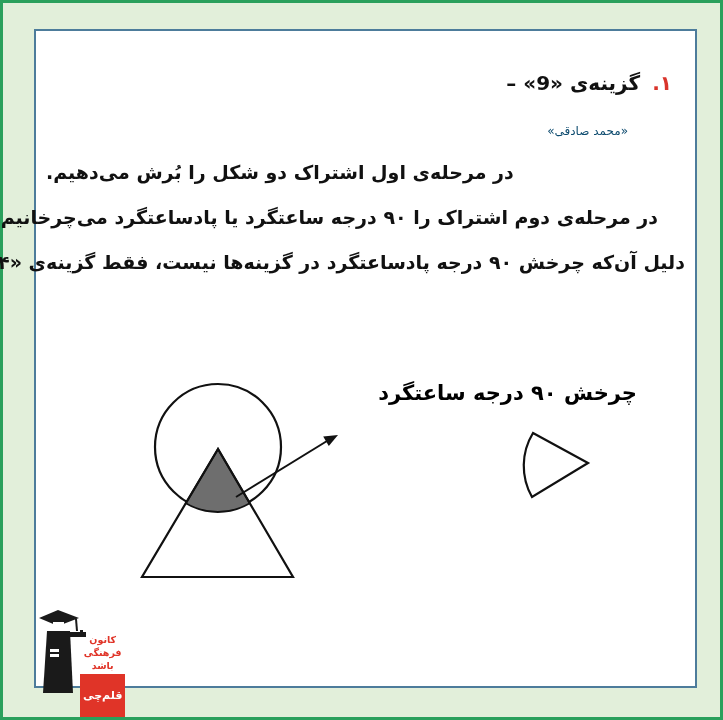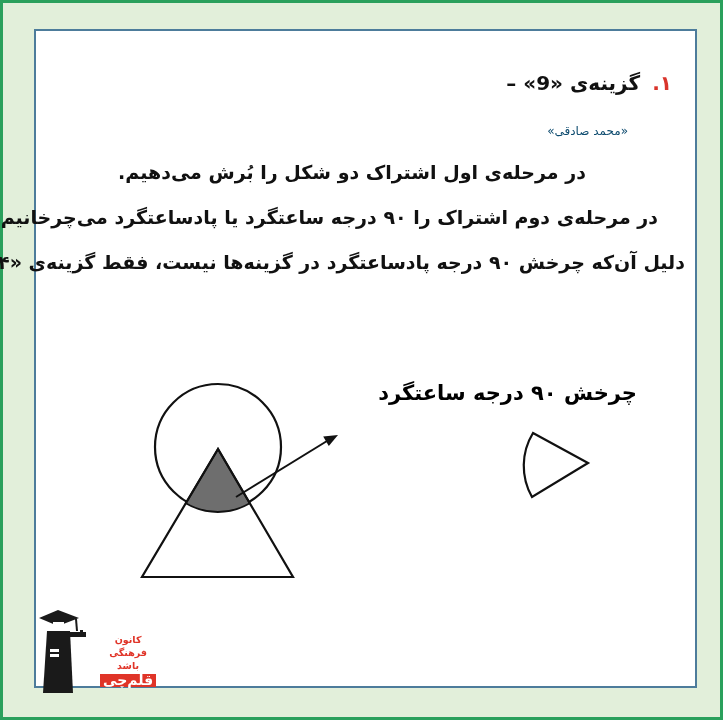--- a/index.html
+++ b/index.html
@@ -34,50 +34,50 @@
     font-size:20px;font-weight:bold;color:var(--ink);
     white-space:nowrap;
   }
   .q-number{color:var(--number_red);}
   .author-line{
     position:absolute;top:124px;right:95px;
     direction:rtl;font-size:12px;color:#0c4a6e;white-space:nowrap;
   }
   .solution-paragraph{
     position:absolute;top:150px;right:65px;width:612px;
-    direction:rtl;text-align:center;
+    direction:rtl;text-align:left;
     font-size:19px;font-weight:bold;color:var(--ink);
     line-height:45px;
   }
   .solution-paragraph .p-line{white-space:nowrap;}
   .solution-paragraph .p-line.pull-right{margin-right:-27px;}
   .diagram-svg{position:absolute;left:0;top:0;width:723px;height:720px;}
   .diagram-label{
     position:absolute;top:381px;right:86px;
     direction:rtl;font-size:21px;font-weight:bold;color:#000;
     white-space:nowrap;
   }
   .logo{
     position:absolute;left:36px;top:609px;width:78px;
-    display:flex;align-items:flex-start;gap:20px;
+    display:flex;align-items:flex-start;
   }
   .logo-figure{flex:0 0 auto;}
   .logo-text-col{
     margin-left:-6px;margin-top:25px;
     display:flex;flex-direction:column;align-items:center;gap:1px;
     direction:rtl;
   }
   .logo-word{
     font-size:9.5px;font-weight:bold;color:var(--logo_red);
     line-height:12px;white-space:nowrap;
   }
   .logo-badge{
     margin-top:1px;background:var(--logo_red);color:#ffffff;
-    font-size:14px;font-weight:bold;line-height:11px;
-    padding:1px 3px;white-space:nowrap;
+    font-size:11px;font-weight:bold;line-height:11px;
+    padding:16px 3px;white-space:nowrap;
   }
 </style>
 </head>
 <body>
 
 <div class="page-frame"></div>
 <div class="content-box"></div>
 
 <div class="header-row">
   <span class="q-number">۱.</span>

